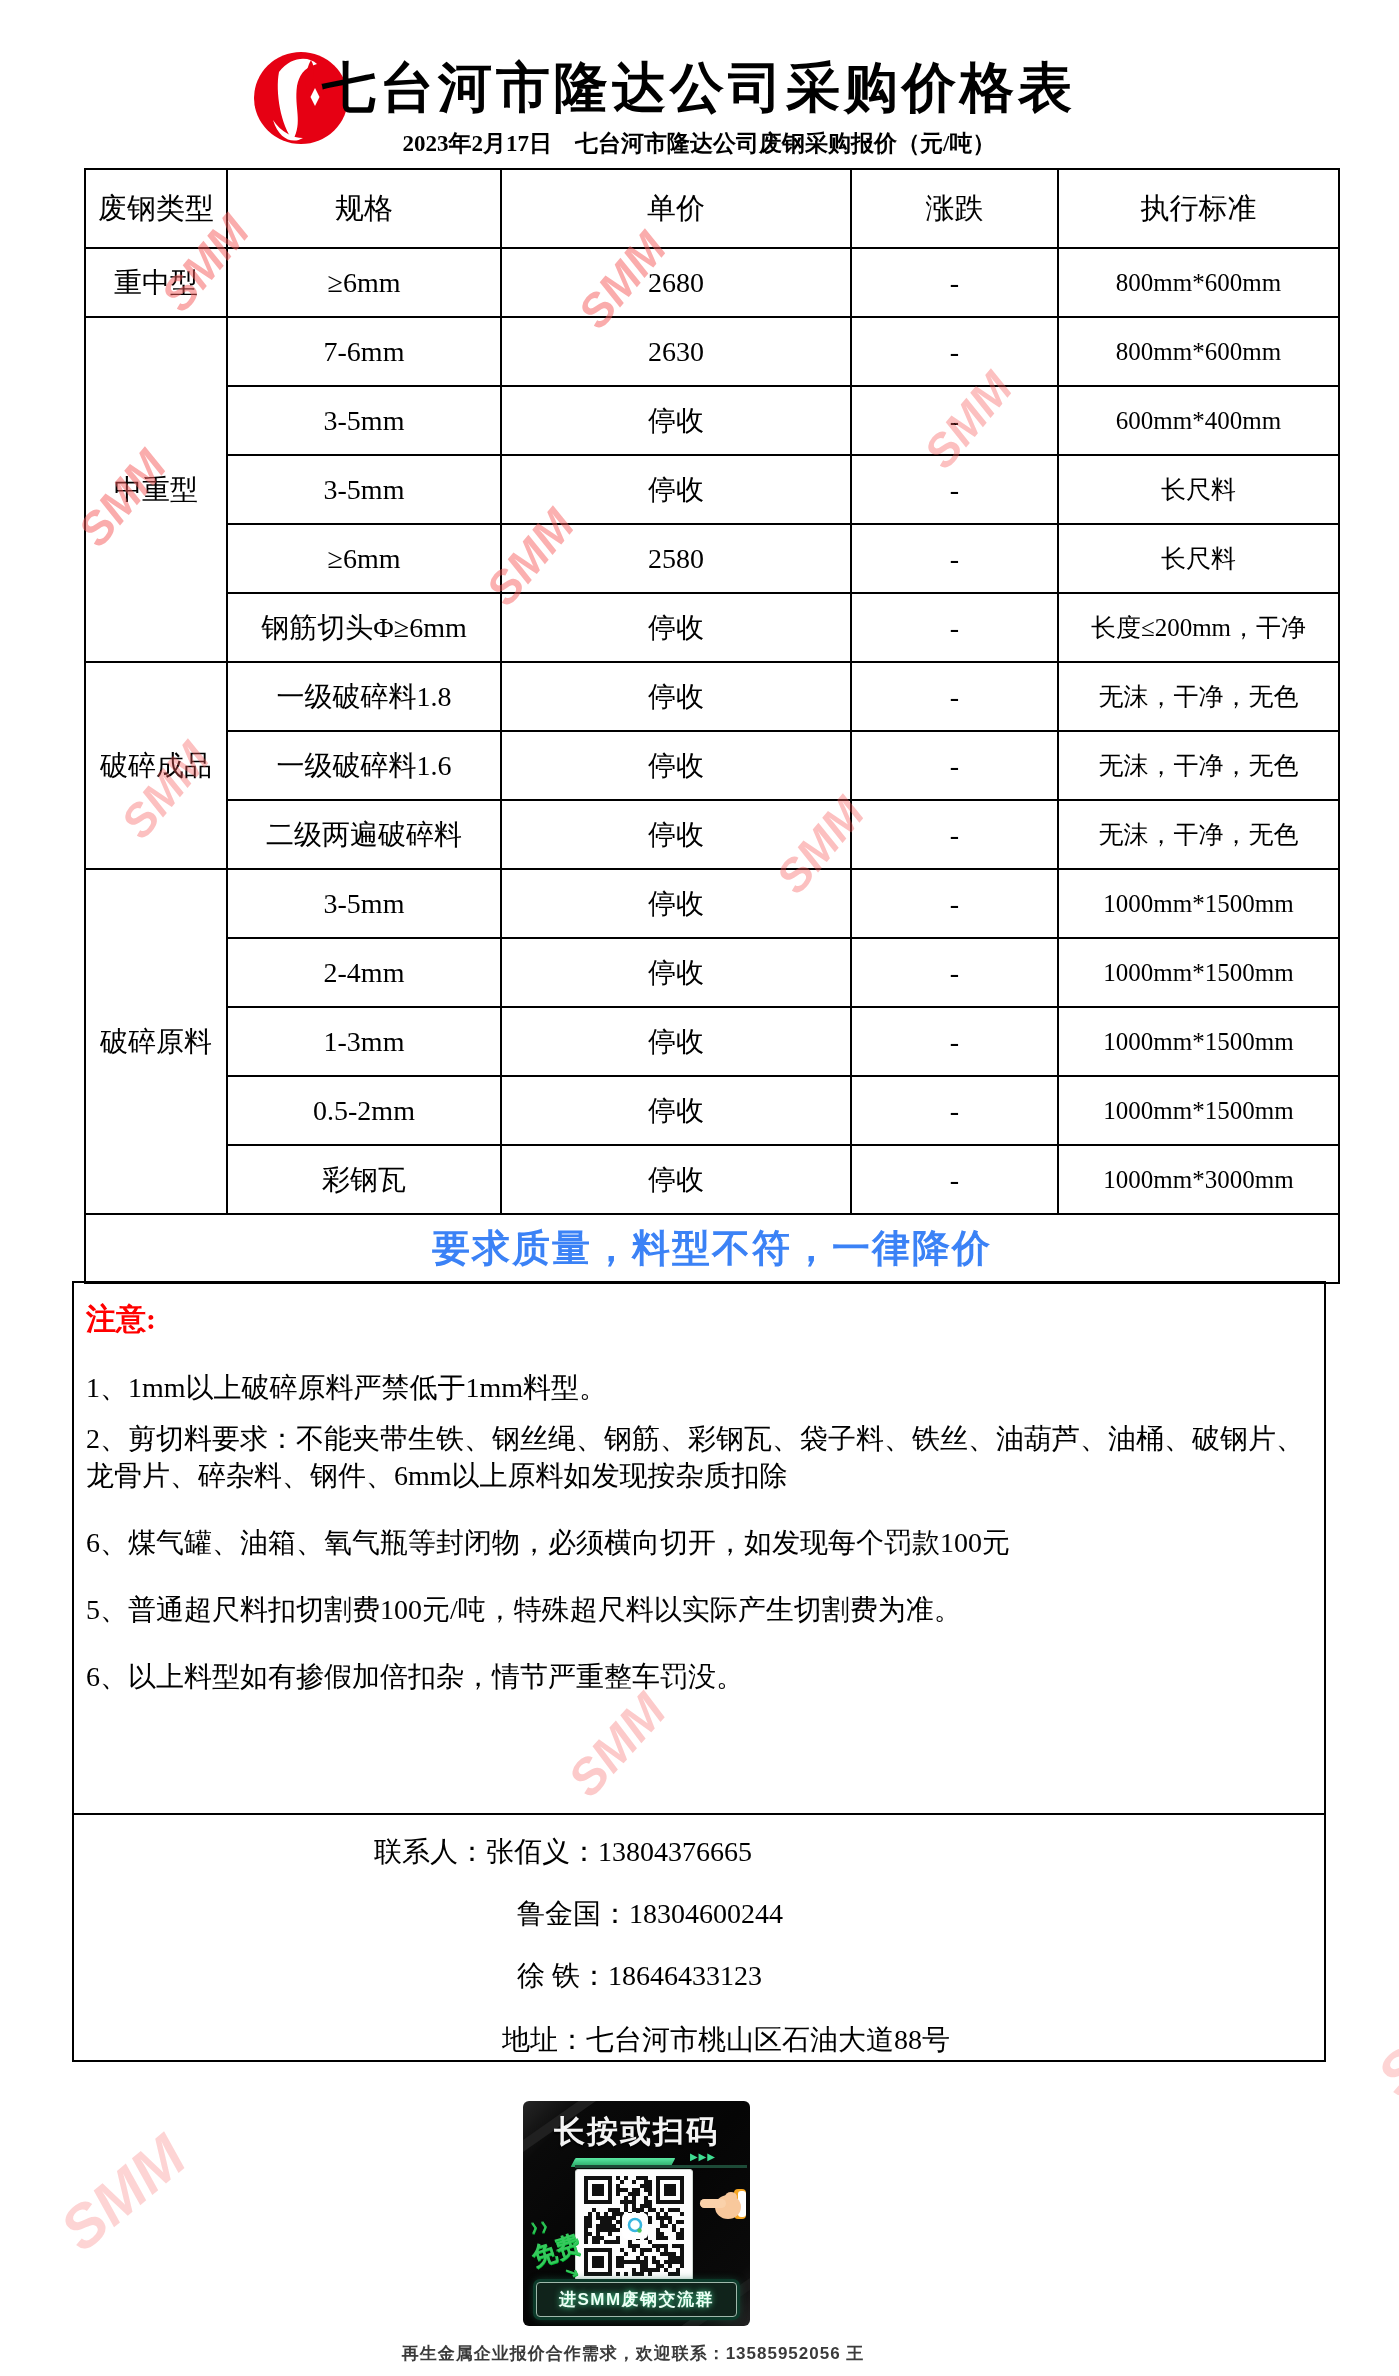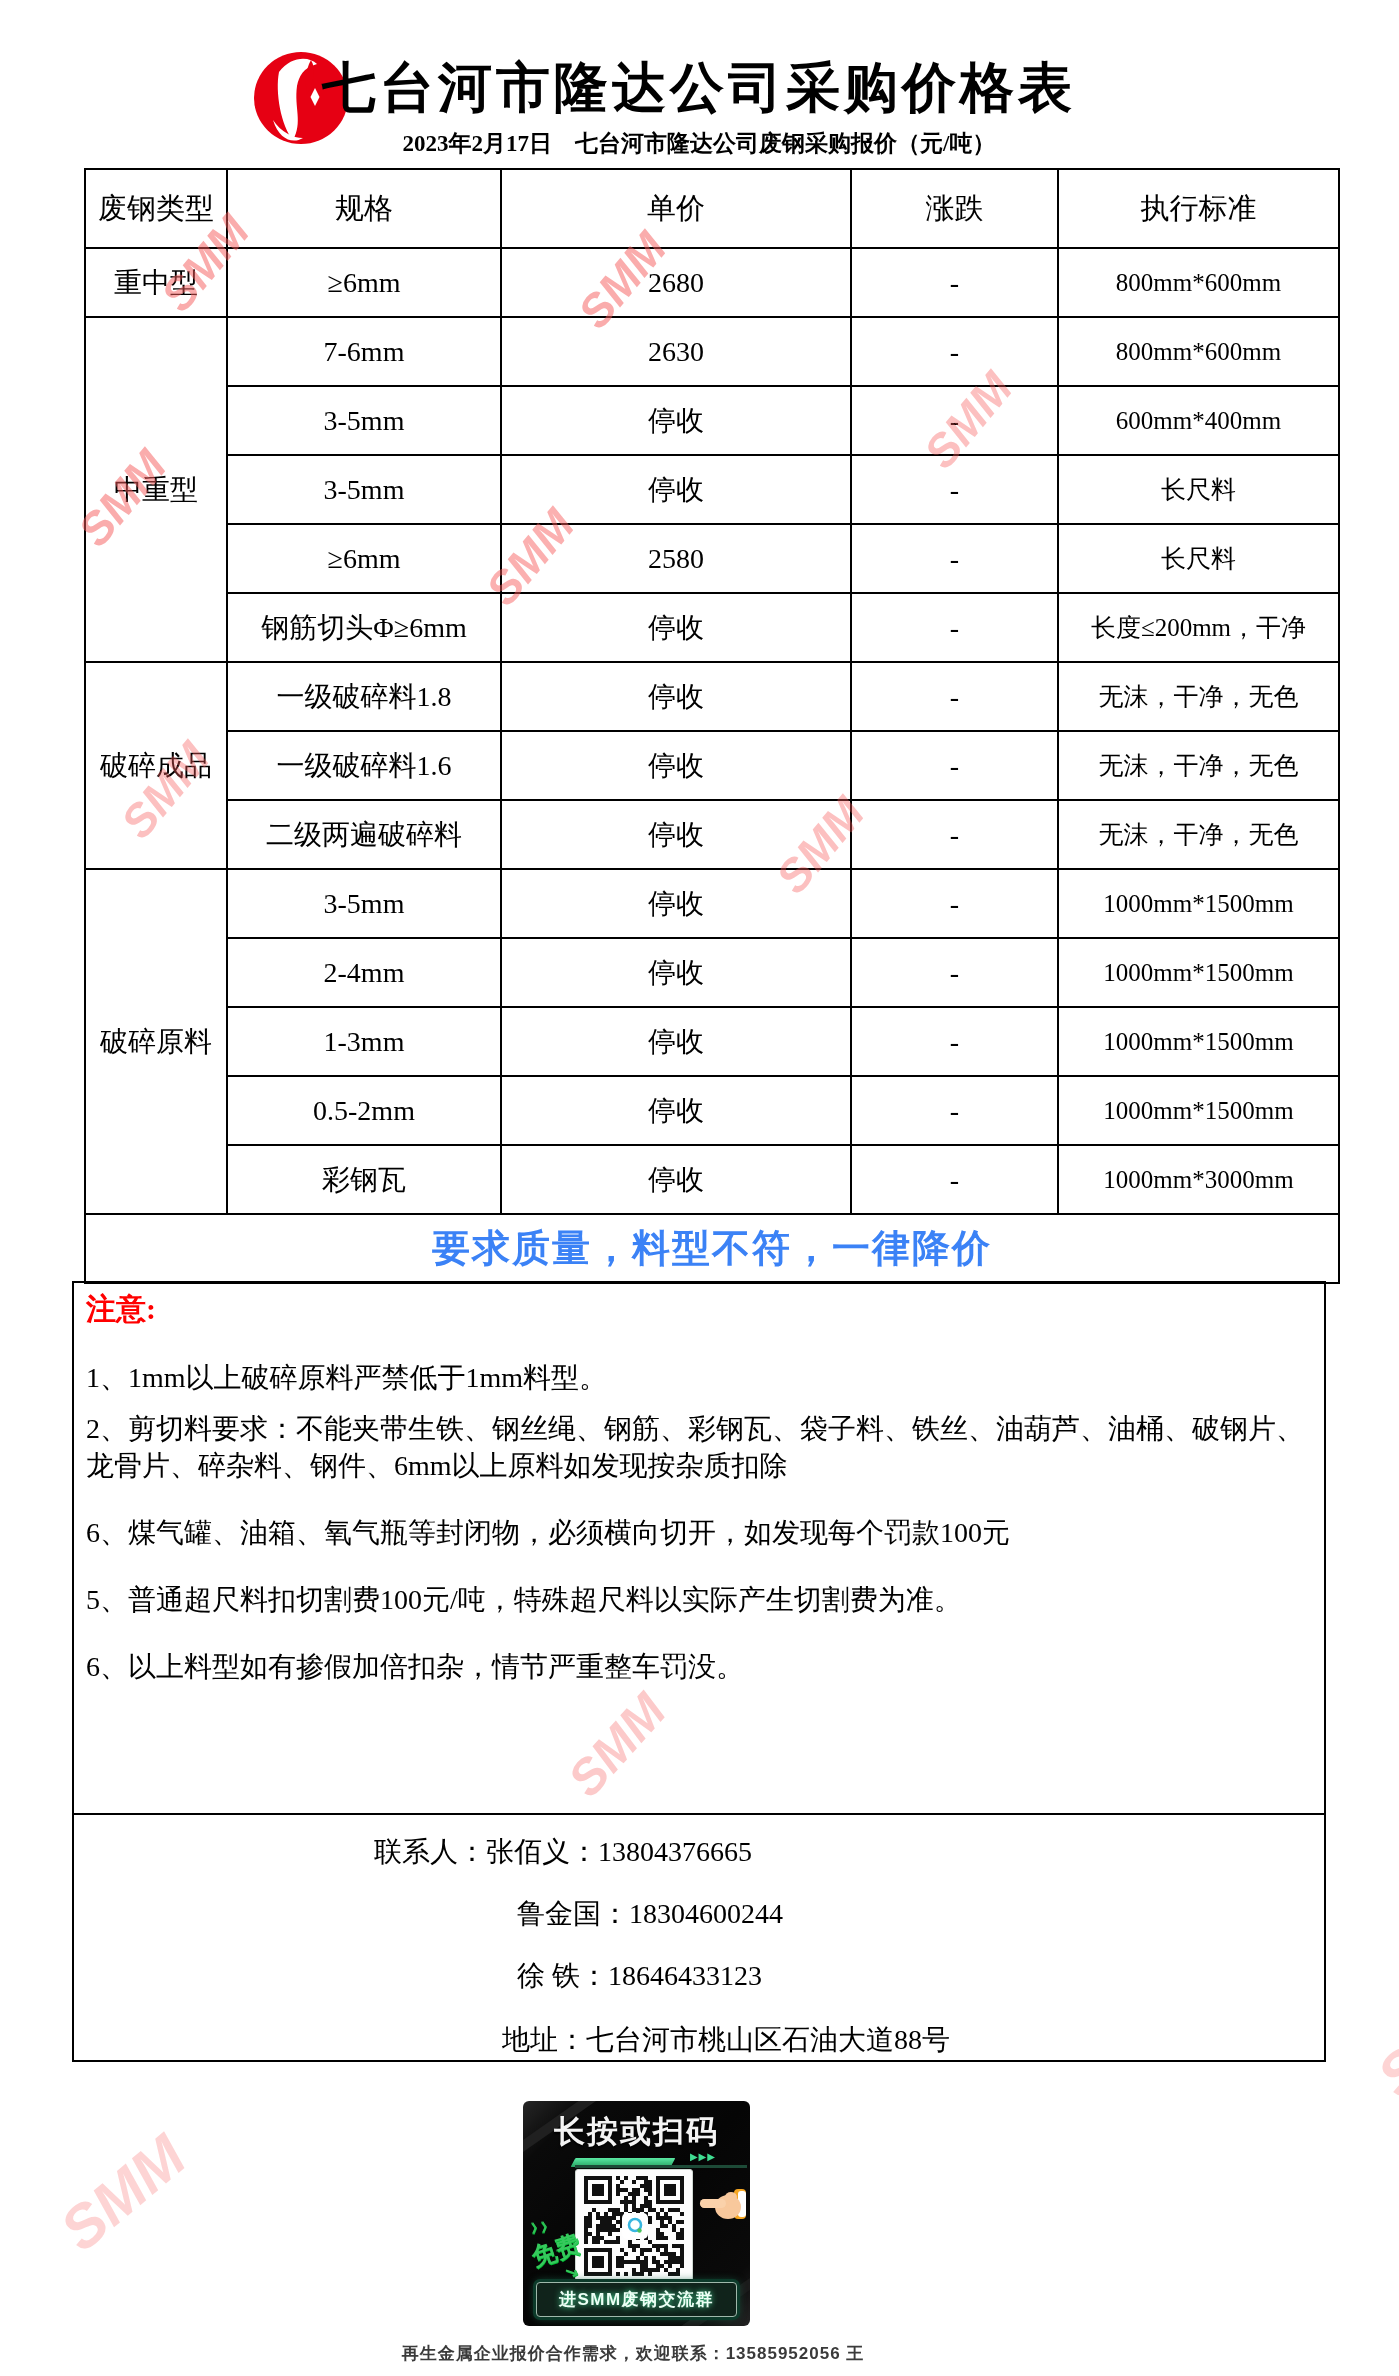--- a/index.html
+++ b/index.html
@@ -20,21 +20,21 @@
               font-size:28px;padding:0 4px;overflow:hidden;}
   table.price thead tr{height:79px;}
   table.price tbody tr{height:69px;}
   table.price th{font-weight:normal;font-size:29px;}
   table.price td.c4{font-size:25px;white-space:nowrap;}
   tr.notice-row{height:70px;}
   tr.notice-row td{color:#3b82f6;font-weight:bold;font-size:38px;letter-spacing:2px;}
 
   
   .notes{position:absolute;left:72px;top:1281px;width:1254px;height:534px;border:2px solid #000;
-         box-sizing:border-box;padding:6px 12px 0 12px;}
+         box-sizing:border-box;padding:16px 12px 0 12px;}
   .notes .label{color:#ff0000;font-size:30px;font-weight:bold;line-height:40px;}
   .notes .item{font-size:28px;line-height:37px;margin-top:30px;}
   .notes .item:nth-child(2){margin-top:14px;}
 
   
   .contacts{position:absolute;left:72px;top:1813px;width:1254px;height:249px;border:2px solid #000;
             box-sizing:border-box;}
   .contacts .cline{font-size:28px;line-height:30px;position:absolute;white-space:pre;}
   .contacts .cline:nth-child(1){left:300px;top:22px;}
   .contacts .cline:nth-child(2){left:443px;top:84px;}

